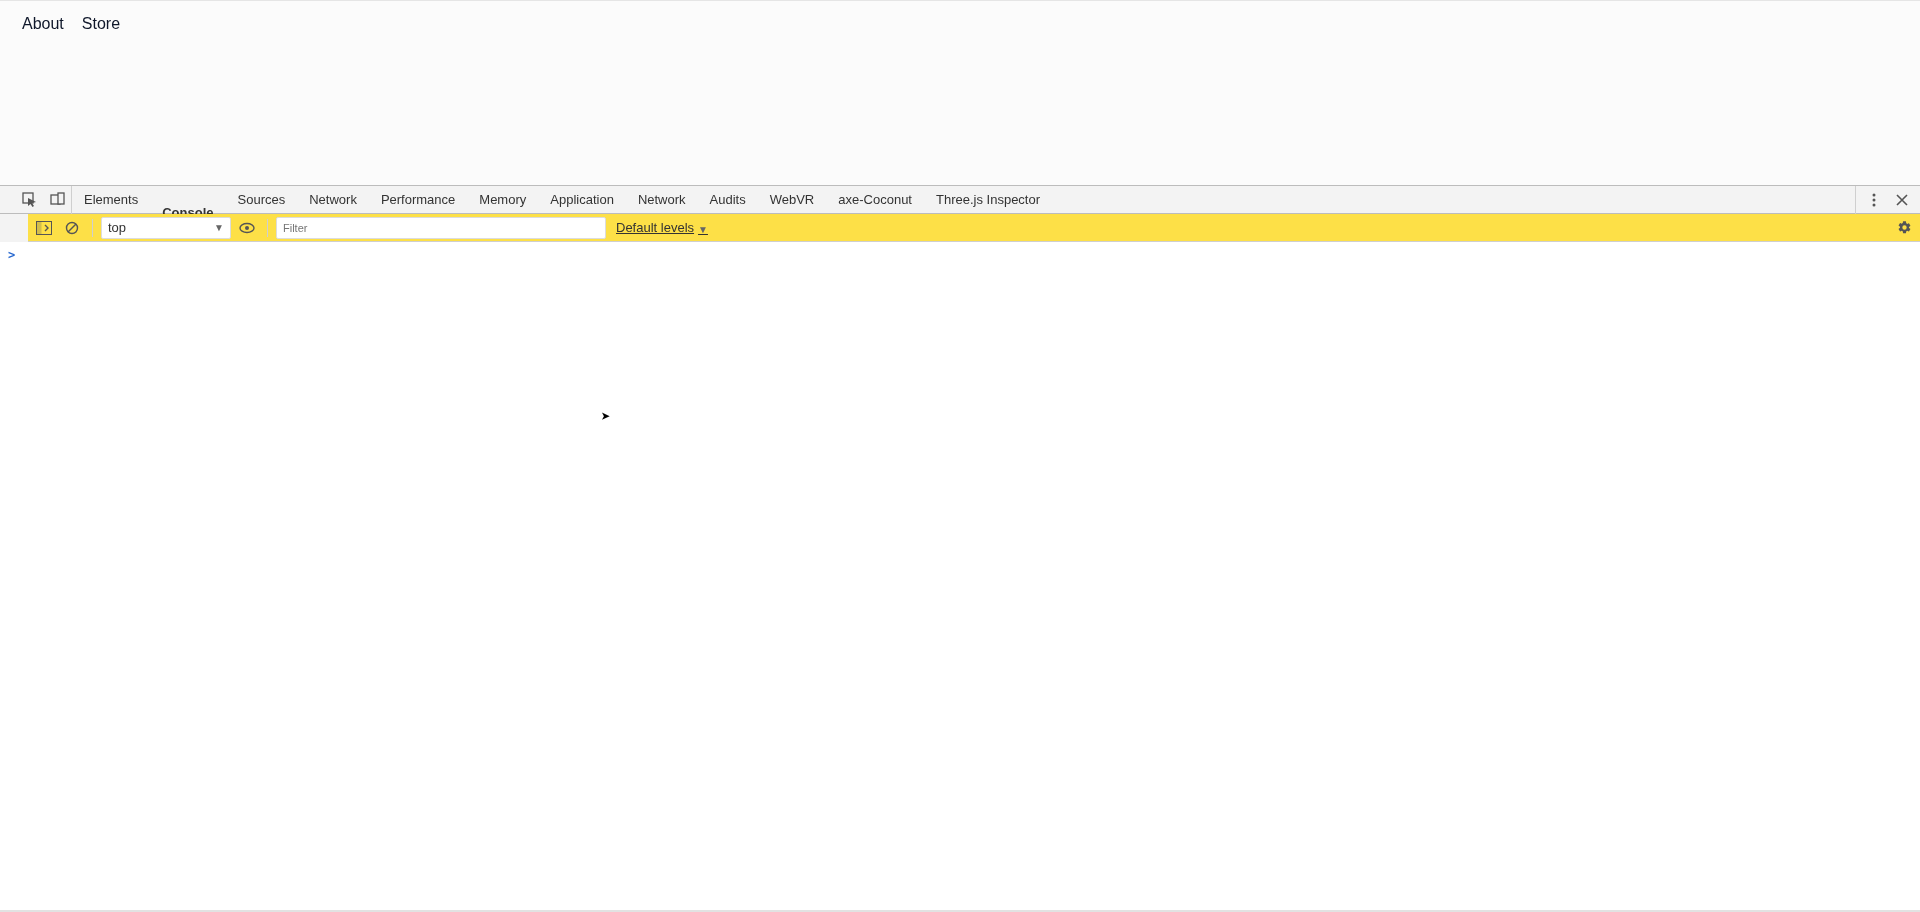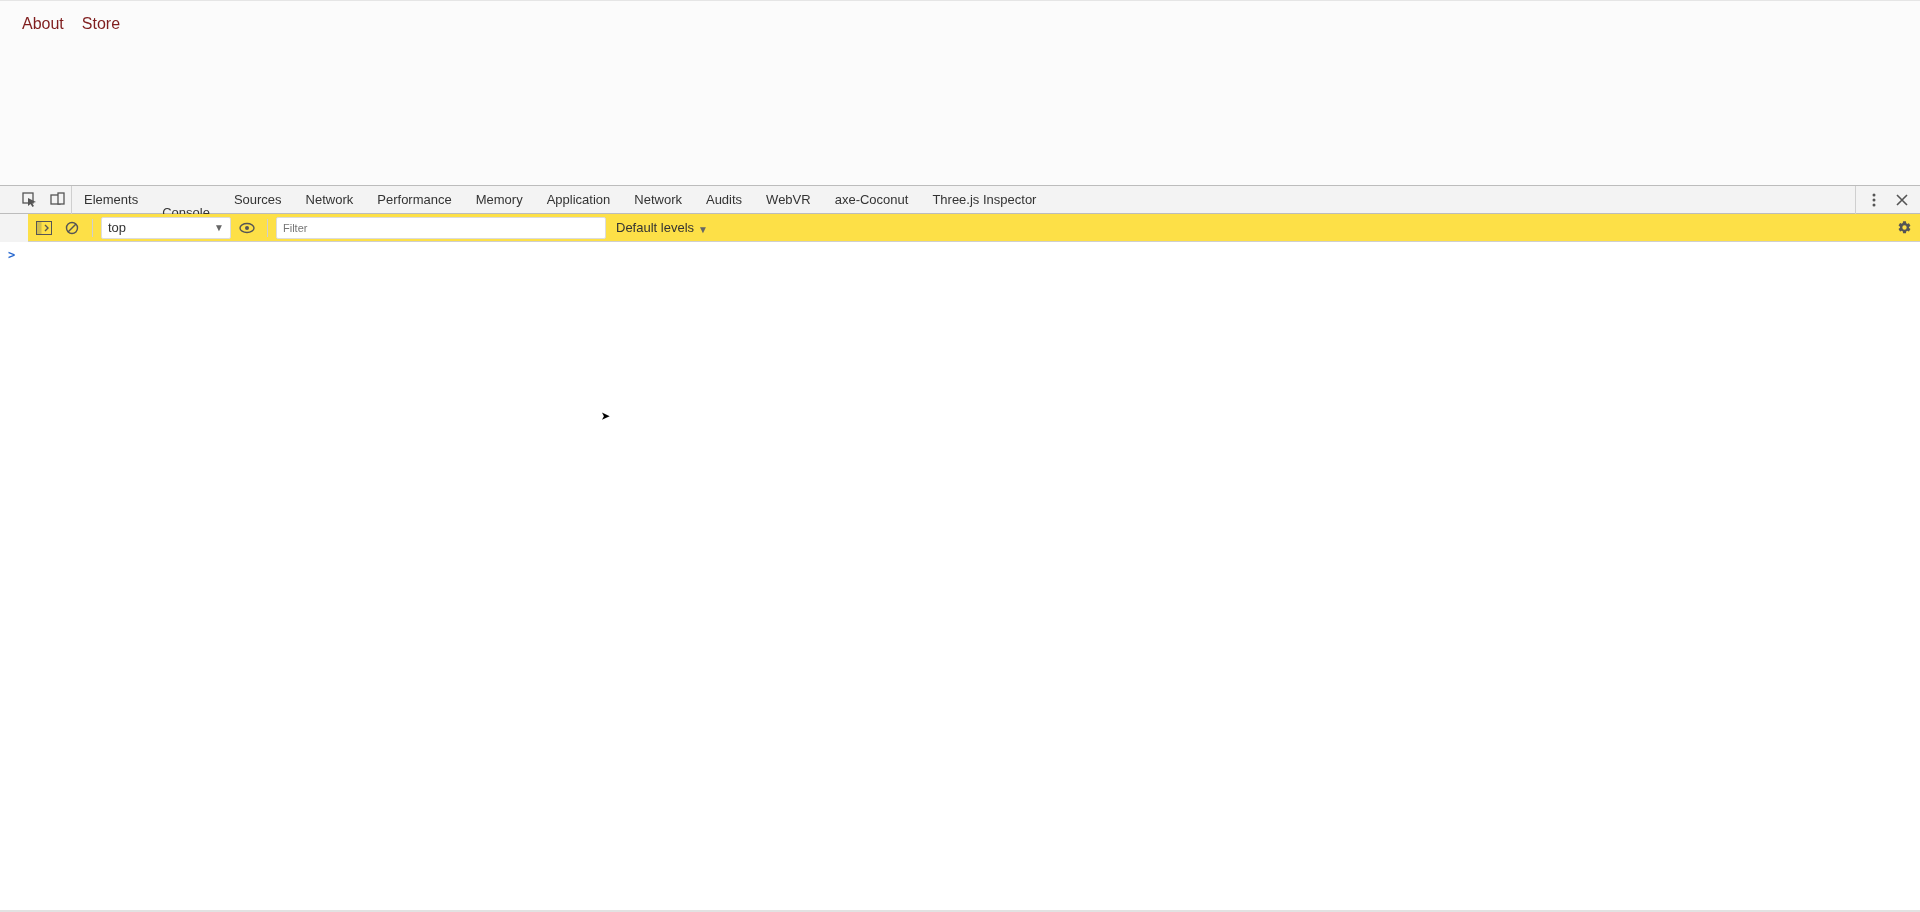--- a/index.html
+++ b/index.html
@@ -21,21 +21,21 @@
     align-items: center;
     padding: 14px 22px 0 22px;
   }
   .header-left, .header-right {
     display: flex;
     align-items: center;
     gap: 18px;
   }
   .header-link {
     font-size: 16px;
-    color: #7f1d1d;
+    color: #0f172a;
     text-decoration: none;
     cursor: pointer;
   }
   .apps-icon {
     width: 20px; height: 20px;
     display: grid;
     grid-template-columns: repeat(3, 5px);
     grid-template-rows: repeat(3, 5px);
     gap: 2px;
     cursor: pointer;
@@ -82,21 +82,21 @@
   .dt-tool-icon.sep-right { border-right: 1px solid #cfcfcf; }
   .dt-tab {
     padding: 0 12px;
     height: 28px;
     line-height: 28px;
     cursor: pointer;
     white-space: nowrap;
   }
   .dt-tab.active {
     border-bottom: 2px solid #701a75;
-    font-weight: 400;
+    font-weight: 700;
     margin-top: 27px;
   }
   .dt-tabs-spacer { flex: 1; }
   .dt-tabs-right {
     display: flex; align-items: center; gap: 0;
     padding: 0 4px;
     border-left: 1px solid #cfcfcf;
     height: 28px;
   }
 
@@ -142,20 +142,21 @@
     background: #fff;
     padding: 0 6px;
     font-size: 11px;
     color: #333;
     outline: none;
   }
   .dt-levels {
     display: flex; align-items: flex-end; gap: 4px;
     padding: 0 6px;
     cursor: pointer;
+    text-decoration: underline;
   }
   .dt-console-bar-spacer { flex: 1; }
 
   
   .dt-console-body {
     flex: 1;
     background: #ffffff;
     position: relative;
     font-family: Menlo, Consolas, monospace;
     font-size: 12px;

